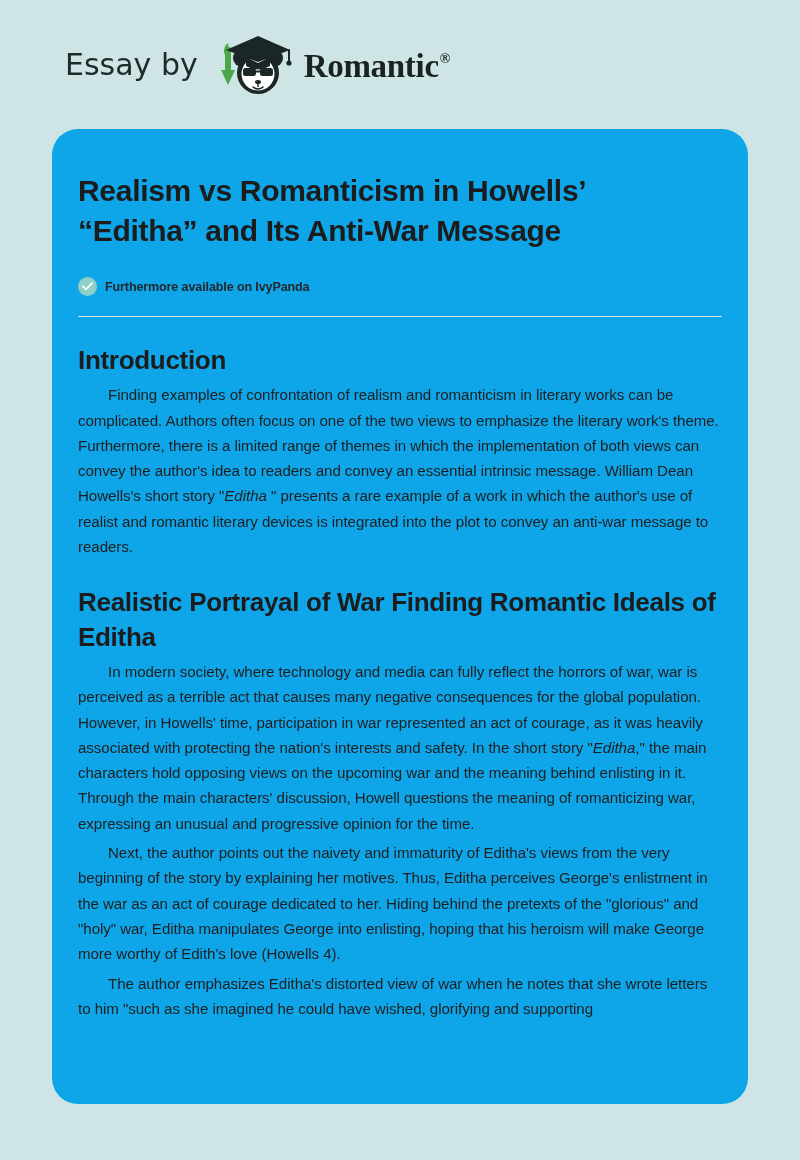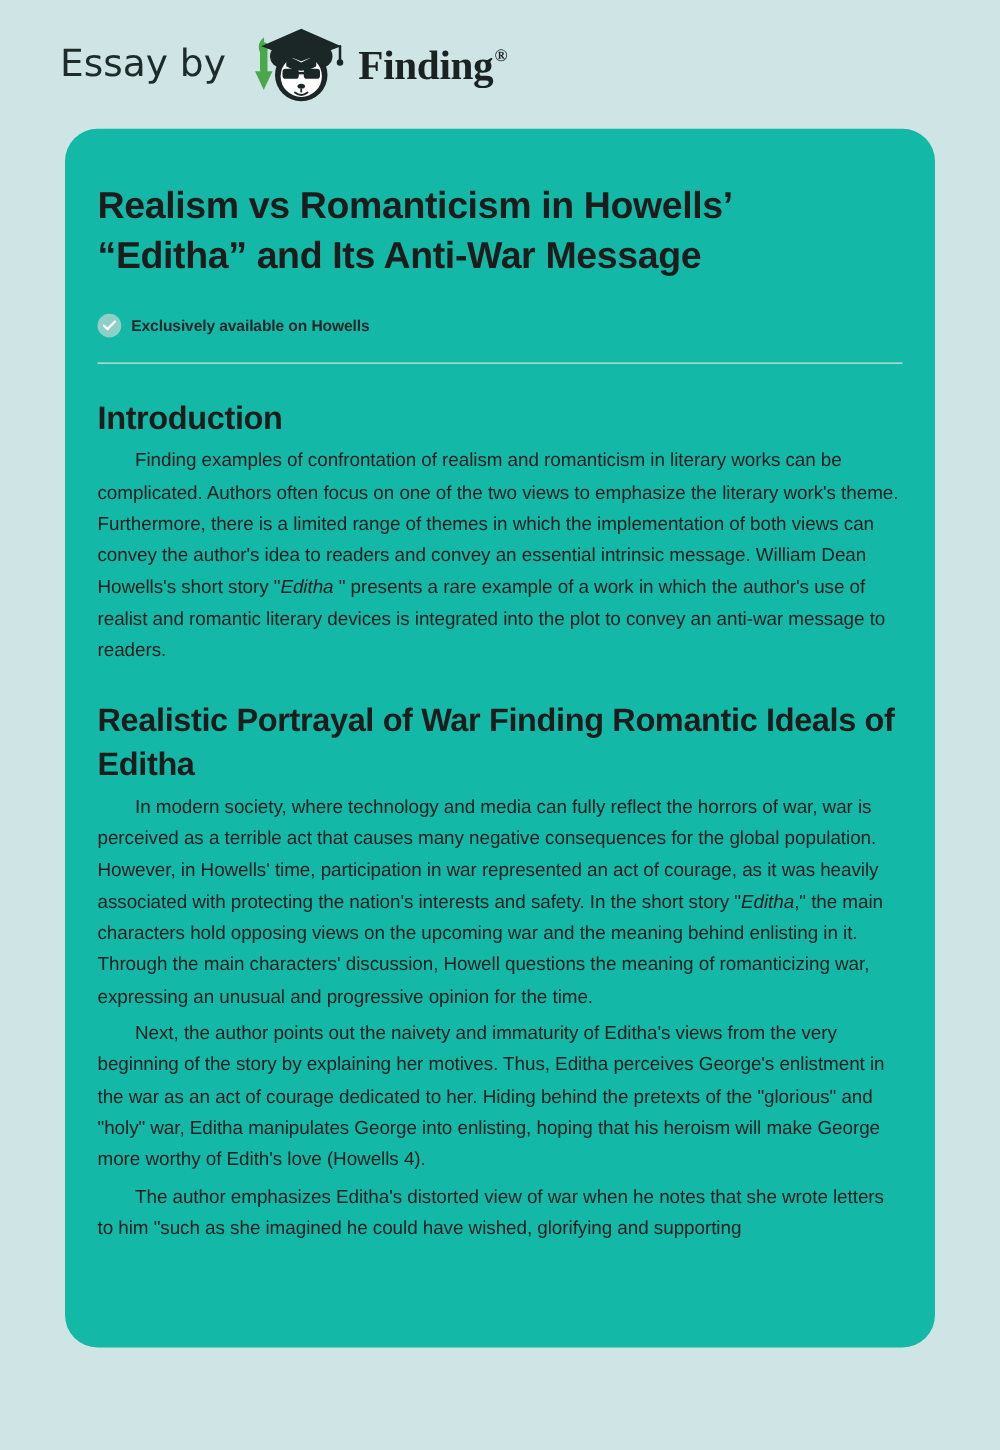--- a/index.html
+++ b/index.html
@@ -11,24 +11,25 @@
   body {
     width: 800px;
     height: 1160px;
     background: #cfe5e5;
     font-family: "Liberation Sans", sans-serif;
     overflow: hidden;
   }
 
   
   .brand-bar {
-    height: 103px;
-    display: flex;
-    align-items: center;
-    padding-left: 48px;
+    height: 129px;
+    display: flex;
+    align-items: center;
+    padding-left: 24px;
+    margin-left: 41px;
   }
   .brand-inner {
     display: flex;
     align-items: center;
     gap: 8px;
   }
   .essay-by {
     font-size: 30px;
     color: #1d2b2b;
     font-family: "DejaVu Sans", sans-serif;
@@ -64,21 +65,21 @@
     top: -2px;
     left: 1px;
   }
 
   
   .card {
     position: relative;
     margin: 0 52px;
     width: 696px;
     height: 975px;
-    background: #14b8a6;
+    background: #0ea5e9;
     border-radius: 26px;
     padding: 42px 0 0 0;
     overflow: hidden;
   }
   .card-inner {
     padding: 0 26px 0 26px;
   }
 
   .essay-title {
     font-family: "Liberation Sans", sans-serif;
@@ -179,37 +180,37 @@
           </g>
 
           <g fill="#1b2626">
             <path d="M14 17 L46 3 L78 17 L46 29 Z"></path>
             <path d="M34 24 L34 33 Q46 40 58 33 L58 24 L46 30 Z"></path>
             <rect x="76" y="16" width="2" height="13" rx="1"></rect>
             <circle cx="77" cy="30" r="2.6"></circle>
           </g>
         </svg>
       </span>
-      <span class="wordmark"><span>Finding</span><span class="reg">®</span></span>
+      <span class="wordmark"><span>Romantic</span><span class="reg">®</span></span>
     </span>
   </div>
 </div>
 
 <div class="card">
   <div class="card-inner">
 
     <h1 class="essay-title">Realism vs Romanticism in Howells’ “Editha” and Its Anti-War Message</h1>
 
     <div class="badge-row">
       <span class="badge-check">
         <svg width="11" height="9" viewBox="0 0 11 9" xmlns="http://www.w3.org/2000/svg">
           <path d="M1 4.4 L4 7.3 L10 1.2" stroke="#ffffff" stroke-width="1.8" fill="none" stroke-linecap="round" stroke-linejoin="round"></path>
         </svg>
       </span>
-      <span class="badge-text">Exclusively available on Howells</span>
+      <span class="badge-text">Furthermore available on IvyPanda</span>
     </div>
 
     <div class="divider"></div>
 
     <div id="sections-root">
         <h2 class="section-heading">Introduction</h2>
         <p class="body-text"><span>Finding examples of confrontation of realism and romanticism in literary works can be complicated. Authors often focus on one of the two views to emphasize the literary work's theme. Furthermore, there is a limited range of themes in which the implementation of both views can convey the author's idea to readers and convey an essential intrinsic message. William Dean Howells's short story "</span><i>Editha</i><span> " presents a rare example of a work in which the author's use of realist and romantic literary devices is integrated into the plot to convey an anti-war message to readers.</span></p>
         <h2 class="section-heading">Realistic Portrayal of War Finding Romantic Ideals of Editha</h2>
         <p class="body-text"><span>In modern society, where technology and media can fully reflect the horrors of war, war is perceived as a terrible act that causes many negative consequences for the global population. However, in Howells' time, participation in war represented an act of courage, as it was heavily associated with protecting the nation's interests and safety. In the short story "</span><i>Editha</i><span>," the main characters hold opposing views on the upcoming war and the meaning behind enlisting in it. Through the main characters' discussion, Howell questions the meaning of romanticizing war, expressing an unusual and progressive opinion for the time.</span></p>
         <p class="body-text"><span>Next, the author points out the naivety and immaturity of Editha's views from the very beginning of the story by explaining her motives. Thus, Editha perceives George's enlistment in the war as an act of courage dedicated to her. Hiding behind the pretexts of the "glorious" and "holy" war, Editha manipulates George into enlisting, hoping that his heroism will make George more worthy of Edith's love (Howells 4).</span></p>

